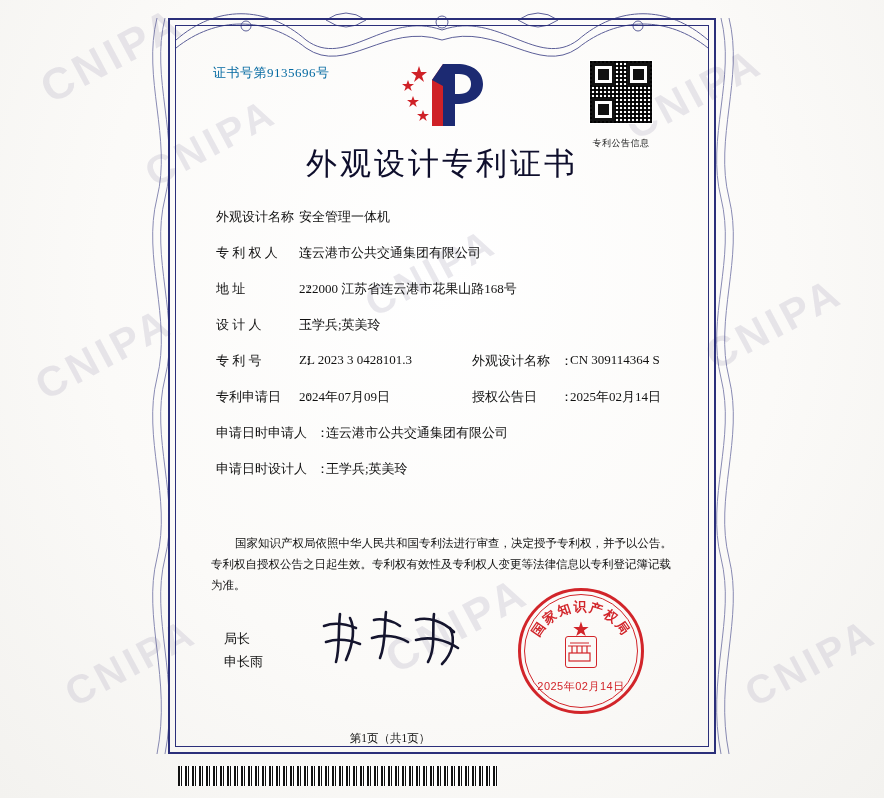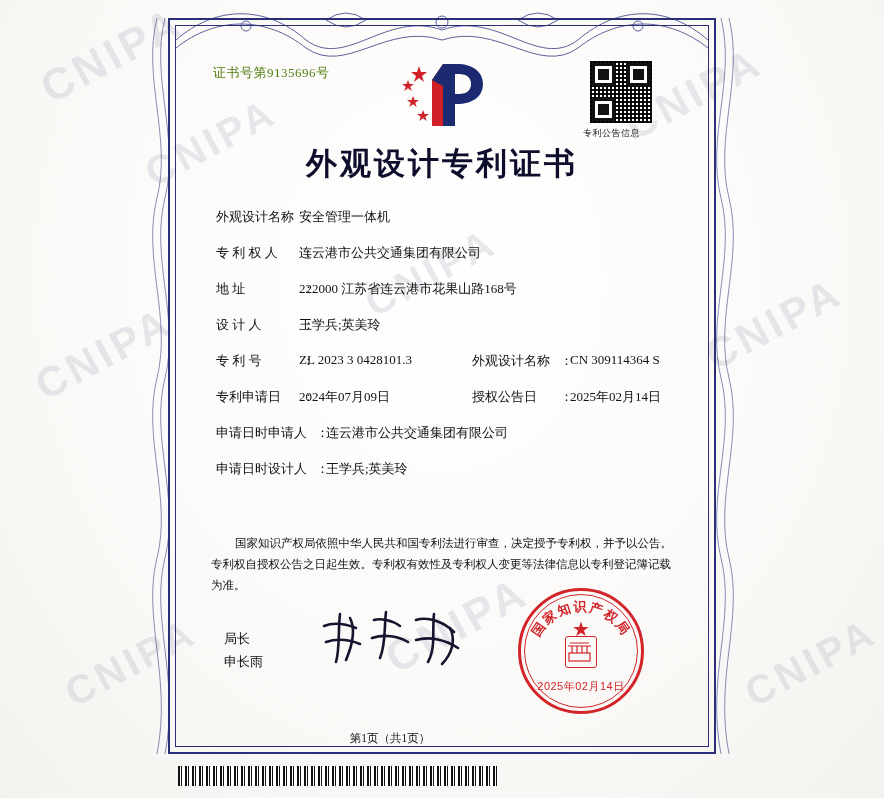--- a/index.html
+++ b/index.html
@@ -89,21 +89,21 @@
   .side-ornament-l { left: 140px; }
   .side-ornament-r { left: 712px; }
 
   
   .cert-number {
     position: absolute;
     left: 213px;
     top: 64px;
     font-size: 13px;
     letter-spacing: .5px;
-    color: #4d7c0f;
+    color: #0369a1;
   }
 
   .emblem {
     position: absolute;
     left: 399px;
     top: 58px;
     width: 96px;
     height: 74px;
   }
 
@@ -128,36 +128,36 @@
   }
   .qr-eye i {
     position: absolute;
     inset: 3px;
     background: #111;
     display: block;
   }
   .qr-caption {
     position: absolute;
     left: 583px;
-    top: 127px;
+    top: 137px;
     width: 76px;
-    text-align: left;
+    text-align: center;
     font-size: 9px;
     color: #222;
     letter-spacing: .5px;
   }
 
   .doc-title {
     position: absolute;
     left: 0;
     top: 143px;
     width: 884px;
     text-align: center;
     font-size: 31px;
-    font-weight: 700;
+    font-weight: 400;
     letter-spacing: 3px;
     color: #0e0e2c;
   }
 
   
   .fields {
     position: absolute;
     left: 216px;
     top: 208px;
     width: 470px;

